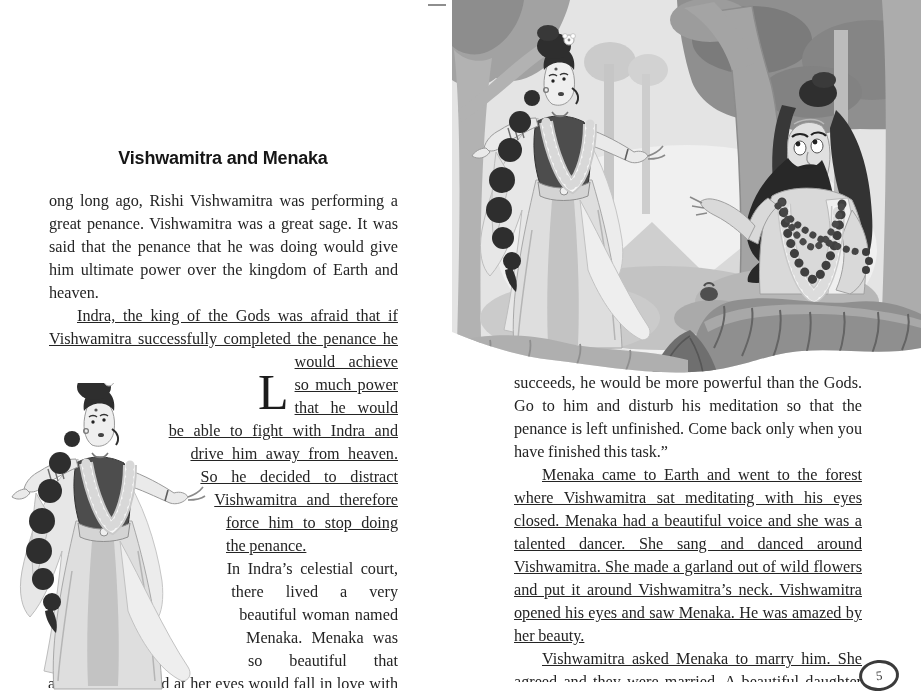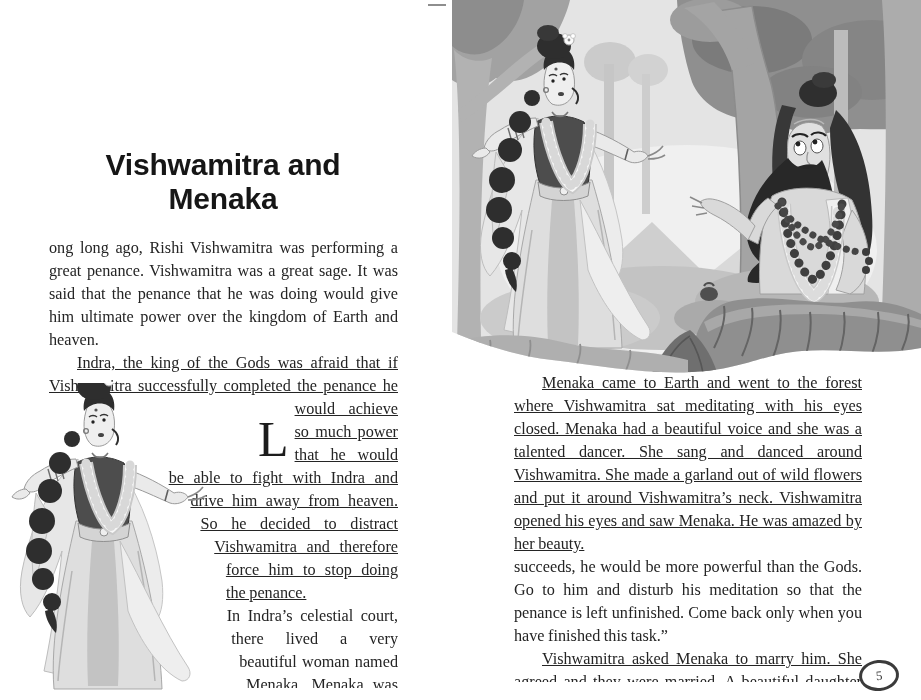--- a/index.html
+++ b/index.html
@@ -13,21 +13,21 @@
     position:absolute;left:428px;top:4px;width:18px;height:2px;
     background:#8e8e8e;
   }
   
   .left-col{
     position:absolute;left:48px;top:148px;width:350px;height:540px;
     overflow:hidden;
   }
   .story-title{
     font-family:"Liberation Sans", sans-serif;
-    font-size:30px;font-weight:bold;color:#161616;
+    font-size:18px;font-weight:bold;color:#161616;
     text-align:center;margin:0 0 21px 0;letter-spacing:-0.2px;
   }
   .para{
     font-size:16.2px;line-height:23px;color:#242424;
     text-align:justify;margin:0;word-spacing:-0.5px;
   }
   .indent{text-indent:28px;text-decoration:underline;}
   .cont-justify{text-align-last:justify;}
   .dropcap{
     float:left;
@@ -224,22 +224,22 @@
       <p class="para indent">Indra, the king of the Gods was afraid that if Vishwamitra successfully completed the penance he would achieve so much power that he would be able to fight with Indra and drive him away from heaven. So he decided to distract Vishwamitra and therefore force him to stop doing the penance.</p>
       <p class="para cont-justify">In Indra’s celestial court, there lived a very beautiful woman named Menaka. Menaka was so beautiful that anyone who gazed at her eyes would fall in love with her. Indra said to Menaka, “Rishi Vishwamitra is doing a tough penance. If he</p>
     </div>
   </div>
 
   <svg class="illust-bottom" viewBox="0 0 237 312" xmlns="http://www.w3.org/2000/svg">
     <use href="#menaka-figure" transform="translate(-8,-42)"></use>
   </svg>
 
   <div class="right-col">
+    <p class="para">succeeds, he would be more powerful than the Gods. Go to him and disturb his meditation so that the penance is left unfinished. Come back only when you have finished this task.”</p>
     <p class="para indent">Menaka came to Earth and went to the forest where Vishwamitra sat meditating with his eyes closed. Menaka had a beautiful voice and she was a talented dancer. She sang and danced around Vishwamitra. She made a garland out of wild flowers and put it around Vishwamitra’s neck. Vishwamitra opened his eyes and saw Menaka. He was amazed by her beauty.</p>
-    <p class="para">succeeds, he would be more powerful than the Gods. Go to him and disturb his meditation so that the penance is left unfinished. Come back only when you have finished this task.”</p>
     <p class="para indent cont-justify">Vishwamitra asked Menaka to marry him. She agreed and they were married. A beautiful daughter</p>
   </div>
 
   <div class="page-number">
     <span>5</span>
   </div>
 
 </div>
 
 </body></html>

